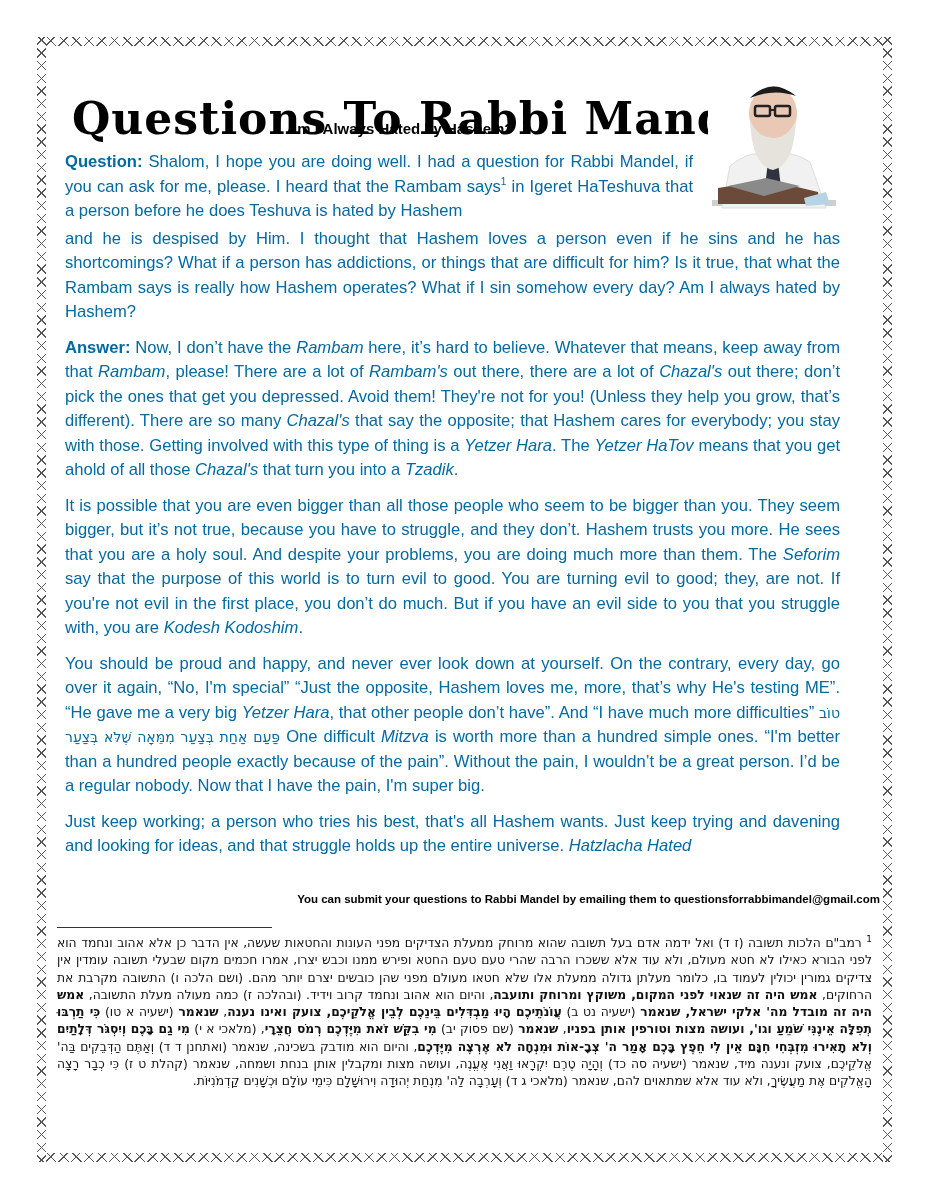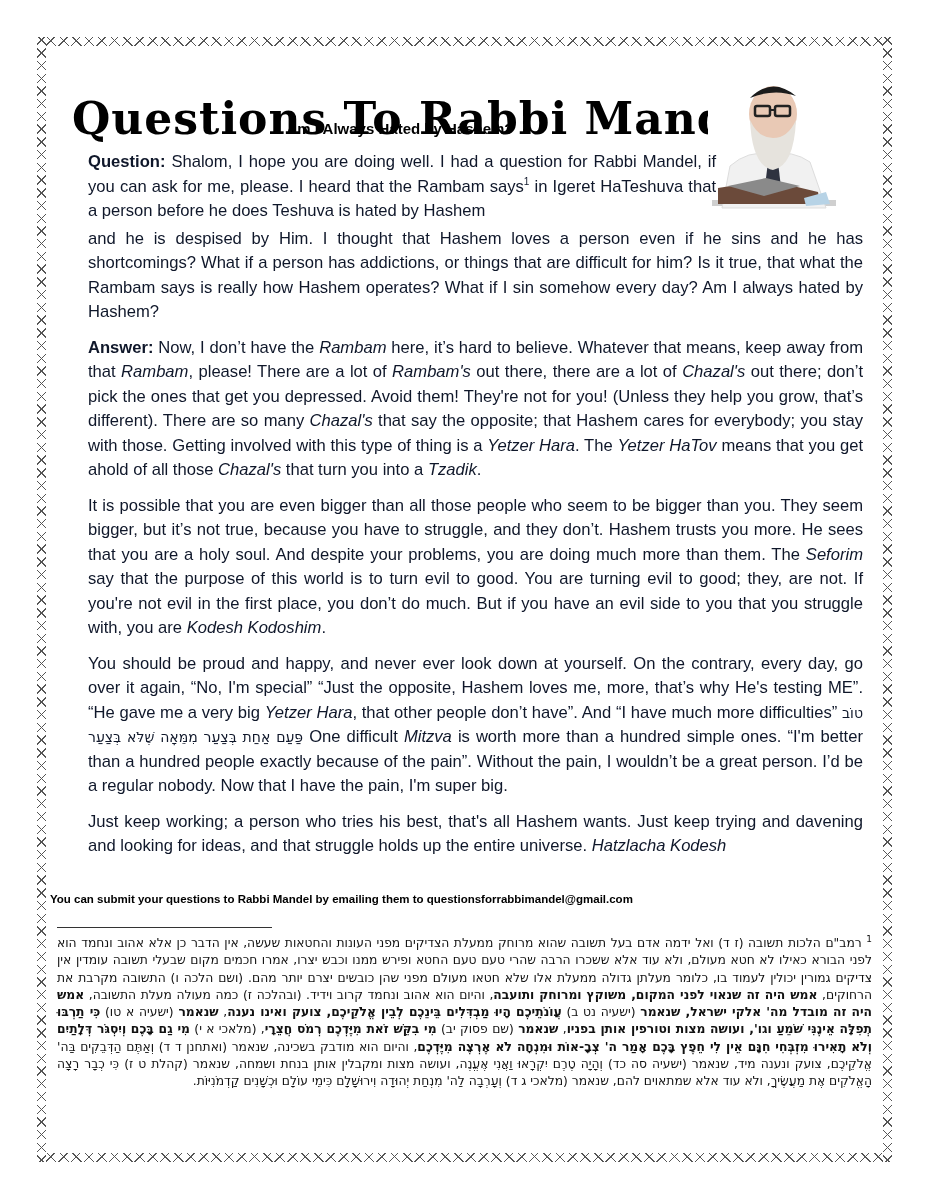--- a/index.html
+++ b/index.html
@@ -26,30 +26,30 @@
     line-height:56px; color:#000; white-space:nowrap;
   }
   .subtitle {
     position:absolute; left:0; width:800px; top:120px; text-align:center;
     font-weight:bold; font-size:15px; color:#000;
   }
   .photo {
     position:absolute; left:708px; top:58px; width:130px; height:155px;
   }
   .content {
-    position:absolute; left:88px; top:150px; width:775px;
-    font-family:"Liberation Sans", sans-serif; font-size:16.6px; line-height:24.5px; color:#0f172a;
+    position:absolute; left:65px; top:150px; width:775px;
+    font-family:"Liberation Sans", sans-serif; font-size:16.6px; line-height:24.5px; color:#0369a1;
   }
   .content p { margin:0 0 11px 0; text-align:justify; }
   .q-para { }
   .lbl { font-weight:bold; }
   em { font-style:italic; }
   sup { font-size:10px; line-height:0; vertical-align:super; }
   .contact {
-    position:absolute; left:50px; width:830px; top:892px; text-align:left;
+    position:absolute; left:50px; width:830px; top:892px; text-align:right;
     font-weight:bold; font-size:11.5px; line-height:15px; color:#000;
   }
   .fn-rule { position:absolute; left:57px; top:927px; width:215px; height:1px; background:#333; }
   .footnote {
     position:absolute; left:57px; top:935px; width:815px; direction:rtl;
     font-family:"DejaVu Sans", sans-serif; font-size:12.3px; line-height:17.3px; color:#111;
     text-align:justify;
   }
   .footnote b { font-weight:bold; }
   .fn-mark { font-size:9px; vertical-align:super; line-height:0; }
@@ -94,21 +94,21 @@
 
 <div class="content">
   <p class="q-para" style="width:628px;margin-bottom:0;">
     <span class="lbl">Question:</span><span> Shalom, I hope you are doing well. I had a question for Rabbi Mandel, if you can ask for me, please. I heard that the Rambam says</span><sup>1</sup><span id="qpart2-a"> in Igeret HaTeshuva that a person before he does Teshuva is hated by Hashem</span>
   </p>
   <p style="margin-top:3px;" id="qpart2-b">and he is despised by Him. I thought that Hashem loves a person even if he sins and he has shortcomings? What if a person has addictions, or things that are difficult for him? Is it true, that what the Rambam says is really how Hashem operates? What if I sin somehow every day? Am I always hated by Hashem?</p>
 
   <p id="ans-p1"><span class="lbl">Answer:</span><span> Now, I don’t have the </span><em>Rambam</em><span> here, it’s hard to believe. Whatever that means, keep away from that </span><em>Rambam</em><span>, please! There are a lot of </span><em>Rambam's</em><span> out there, there are a lot of </span><em>Chazal's</em><span> out there; don’t pick the ones that get you depressed. Avoid them! They're not for you! (Unless they help you grow, that’s different). There are so many </span><em>Chazal's</em><span> that say the opposite; that Hashem cares for everybody; you stay with those. Getting involved with this type of thing is a </span><em>Yetzer Hara</em><span>. The </span><em>Yetzer HaTov</em><span> means that you get ahold of all those </span><em>Chazal's</em><span> that turn you into a </span><em>Tzadik</em><span>.</span></p>
   <p id="ans-p2"><span>It is possible that you are even bigger than all those people who seem to be bigger than you. They seem bigger, but it’s not true, because you have to struggle, and they don’t. Hashem trusts you more. He sees that you are a holy soul. And despite your problems, you are doing much more than them. The </span><em>Seforim</em><span> say that the purpose of this world is to turn evil to good. You are turning evil to good; they, are not. If you're not evil in the first place, you don’t do much. But if you have an evil side to you that you struggle with, you are </span><em>Kodesh Kodoshim</em><span>.</span></p>
   <p id="ans-p3"><span>You should be proud and happy, and never ever look down at yourself. On the contrary, every day, go over it again, “No, I'm special” “Just the opposite, Hashem loves me, more, that’s why He's testing ME”. “He gave me a very big </span><em>Yetzer Hara</em><span>, that other people don’t have”. And “I have much more difficulties” </span><span dir="rtl" style="font-family: &quot;DejaVu Sans&quot;, sans-serif; font-size: 14px;">טוֹב פַּעַם אַחַת בְּצַעַר מִמֵּאָה שֶׁלֹּא בְּצַעַר</span><span> One difficult </span><em>Mitzva</em><span> is worth more than a hundred simple ones. “I'm better than a hundred people exactly because of the pain”. Without the pain, I wouldn’t be a great person. I’d be a regular nobody. Now that I have the pain, I'm super big.</span></p>
-  <p id="ans-p4"><span>Just keep working; a person who tries his best, that's all Hashem wants. Just keep trying and davening and looking for ideas, and that struggle holds up the entire universe. </span><em>Hatzlacha Kodesh</em></p>
+  <p id="ans-p4"><span>Just keep working; a person who tries his best, that's all Hashem wants. Just keep trying and davening and looking for ideas, and that struggle holds up the entire universe. </span><em>Hatzlacha Hated</em></p>
 </div>
 
 <div class="contact">
   <div>You can submit your questions to Rabbi Mandel by emailing them to questionsforrabbimandel@gmail.com</div>
 </div>
 
 <div class="fn-rule"></div>
 <div class="footnote">
   <span class="fn-mark">1</span><span id="fn-body"><span> רמב"ם הלכות תשובה (ז ד) ואל ידמה אדם בעל תשובה שהוא מרוחק ממעלת הצדיקים מפני העונות והחטאות שעשה, אין הדבר כן אלא אהוב ונחמד הוא לפני הבורא כאילו לא חטא מעולם, ולא עוד אלא ששכרו הרבה שהרי טעם טעם החטא ופירש ממנו וכבש יצרו, אמרו חכמים מקום שבעלי תשובה עומדין אין צדיקים גמורין יכולין לעמוד בו, כלומר מעלתן גדולה ממעלת אלו שלא חטאו מעולם מפני שהן כובשים יצרם יותר מהם. (ושם הלכה ו) התשובה מקרבת את הרחוקים, </span><b>אמש היה זה שנאוי לפני המקום, משוקץ ומרוחק ותועבה</b><span>, והיום הוא אהוב ונחמד קרוב וידיד. (ובהלכה ז) כמה מעולה מעלת התשובה, </span><b>אמש היה זה מובדל מה' אלקי ישראל, שנאמר</b><span> (ישעיה נט ב) </span><b>עֲוֹנֹתֵיכֶם הָיוּ מַבְדִּלִים בֵּינֵכֶם לְבֵין אֱלֹקֵיכֶם, צועק ואינו נענה</b><span>, </span><b>שנאמר</b><span> (ישעיה א טו) </span><b>כִּי תַרְבּוּ תְפִלָּה אֵינֶנִּי שֹׁמֵעַ וגו', ועושה מצות וטורפין אותן בפניו</b><span>, </span><b>שנאמר</b><span> (שם פסוק יב) </span><b>מִי בִקֵּשׁ זֹאת מִיֶּדְכֶם רְמֹס חֲצֵרָי</b><span>, (מלאכי א י) </span><b>מִי גַם בָּכֶם וְיִסְגֹּר דְּלָתַיִם וְלֹא תָאִירוּ מִזְבְּחִי חִנָּם אֵין לִי חֵפֶץ בָּכֶם אָמַר ה' צְבָ-אוֹת וּמִנְחָה לֹא אֶרְצֶה מִיֶּדְכֶם</b><span>, והיום הוא מודבק בשכינה, שנאמר (ואתחנן ד ד) וְאַתֶּם הַדְּבֵקִים בַּה' אֱלֹקֵיכֶם, צועק ונענה מיד, שנאמר (ישעיה סה כד) וְהָיָה טֶרֶם יִקְרָאוּ וַאֲנִי אֶעֱנֶה, ועושה מצות ומקבלין אותן בנחת ושמחה, שנאמר (קהלת ט ז) כִּי כְבָר רָצָה הָאֱלֹקִים אֶת מַעֲשֶׂיךָ, ולא עוד אלא שמתאוים להם, שנאמר (מלאכי ג ד) וְעָרְבָה לַה' מִנְחַת יְהוּדָה וִירוּשָׁלָ‍ִם כִּימֵי עוֹלָם וּכְשָׁנִים קַדְמֹנִיּוֹת.</span></span>
 </div>

